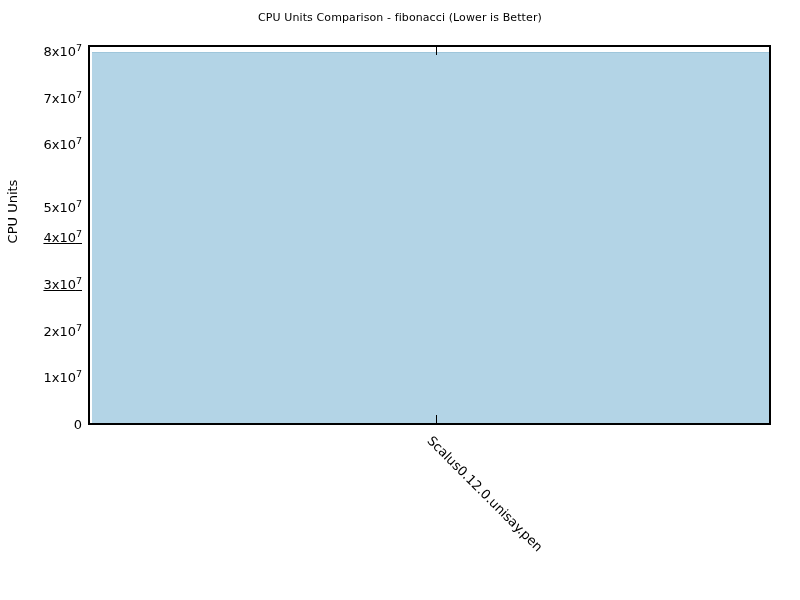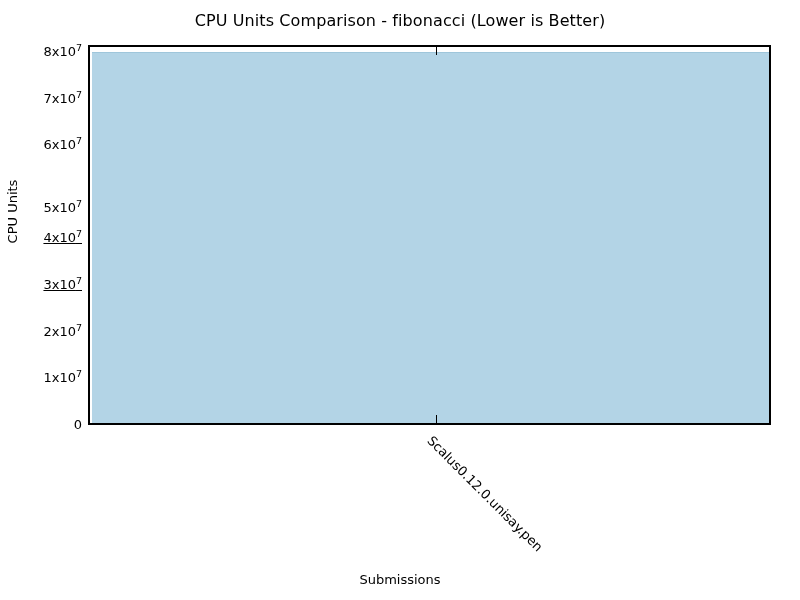--- a/index.html
+++ b/index.html
@@ -23,21 +23,21 @@
     height: 600px;
   }
 
   
   .chart-title {
     position: absolute;
     left: 0;
     top: 11px;
     width: 800px;
     text-align: center;
-    font-size: 16px;
+    font-size: 11px;
     letter-spacing: 0.1px;
     white-space: nowrap;
   }
 
   
   .plot-frame {
     position: absolute;
     left: 88px;
     top: 45px;
     width: 683px;
@@ -158,15 +158,14 @@
   <div class="plot-frame">
     <div class="plot-inner">
       <div class="bar" style="height: 370.675px; background: rgb(179, 212, 230);"></div>
     </div>
     <div class="tick-top"></div>
     <div class="tick-bottom"></div>
   </div>
 
   <div class="xtick-rot">Scalus0.12.0.unisay.pen</div>
 
-  <div class="xlabel">Submissions</div>
 
 </div>
 
 </body></html>

